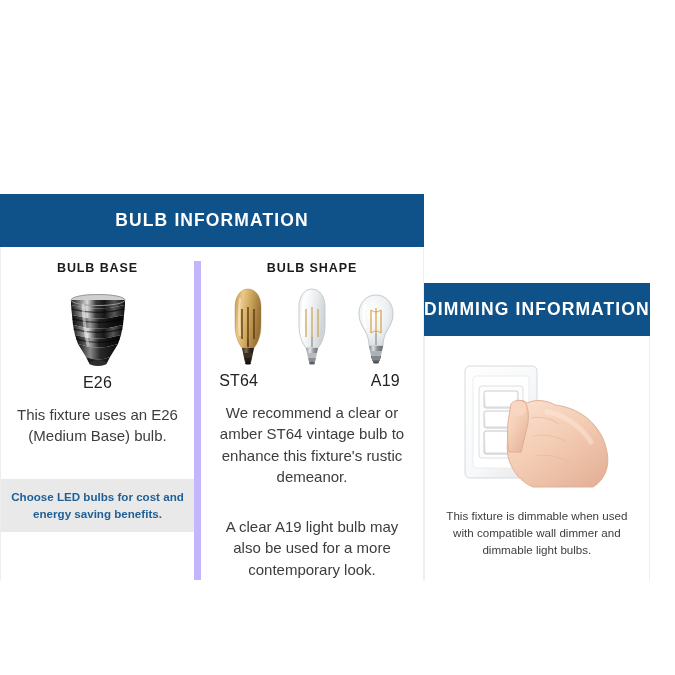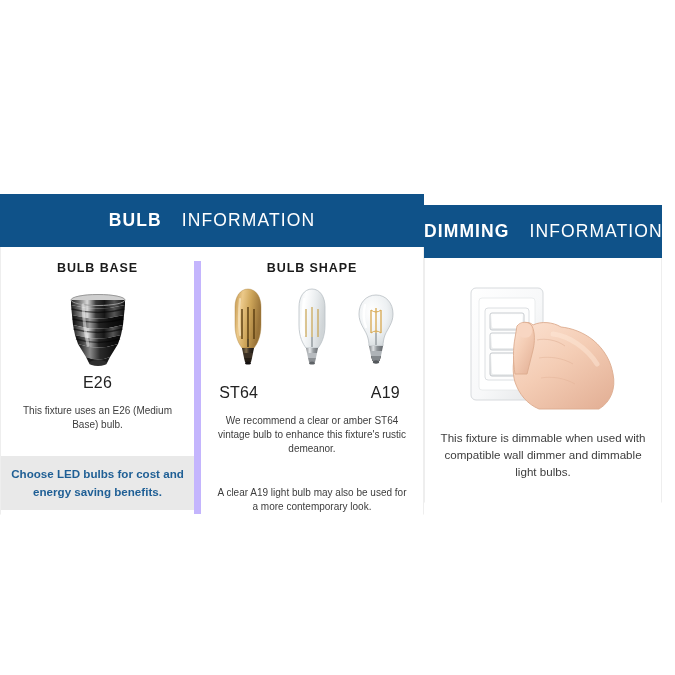--- a/index.html
+++ b/index.html
@@ -15,21 +15,21 @@
     color: #333333;
     overflow: hidden;
   }
 
   #info-wrap {
     position: absolute;
     left: 0;
     top: 194px;
     width: 580px;
     display: flex;
-    align-items: center;
+    align-items: flex-end;
   }
 
   .panel { position: relative; }
   .panel-left  { width: 424px; }
   .panel-gap   { width: 13px; }
   .panel-right { width: 238px; }
 
   .panel-header {
     background: #0f5289;
     color: #ffffff;
@@ -37,21 +37,21 @@
     display: flex;
     align-items: center;
     justify-content: center;
     letter-spacing: 1.1px;
     font-size: 17.5px;
     white-space: nowrap;
     overflow: hidden;
   }
   .panel-header-right { justify-content: flex-start; }
   .hdr-strong { font-weight: bold; }
-  .hdr-light  { font-weight: normal; margin-left: 20px; }
+  .hdr-light  { font-weight: bold; margin-left: 6px; }
 
   .panel-body {
     background: #ffffff;
     border-left: 1px solid #eeeeee;
     border-right: 1px solid #eeeeee;
     border-bottom: 1px solid #ffffff;
     box-sizing: border-box;
     display: flex;
     padding-top: 14px;
     min-height: 245px;
@@ -87,33 +87,33 @@
     color: #222222;
     margin-top: 7px;
     letter-spacing: 0.2px;
   }
   .labels-row {
     display: flex;
     justify-content: center;
     gap: 22px;
     margin-top: 5px;
   }
-  .labels-row .bulb-label { width: 62px; margin-top: 12px; }
+  .labels-row .bulb-label { width: 62px; margin-top: 0; }
 
   .body-text {
-    font-size: 10px;
+    font-size: 15px;
     line-height: 1.42;
     color: #3d3d3d;
     margin: 12px 0 0 0;
     padding: 0 2px;
   }
   .body-text.tight { margin-top: 29px; }
 
   .tip-box {
-    margin-top: 24px;
+    margin-top: 32px;
     margin-left: -14px;
     margin-right: -14px;
     background: #e9e9e9;
     color: #1f5f95;
     font-size: 11.6px;
     font-weight: bold;
     line-height: 1.5;
     padding: 9px 10px 10px 10px;
     text-align: center;
   }

